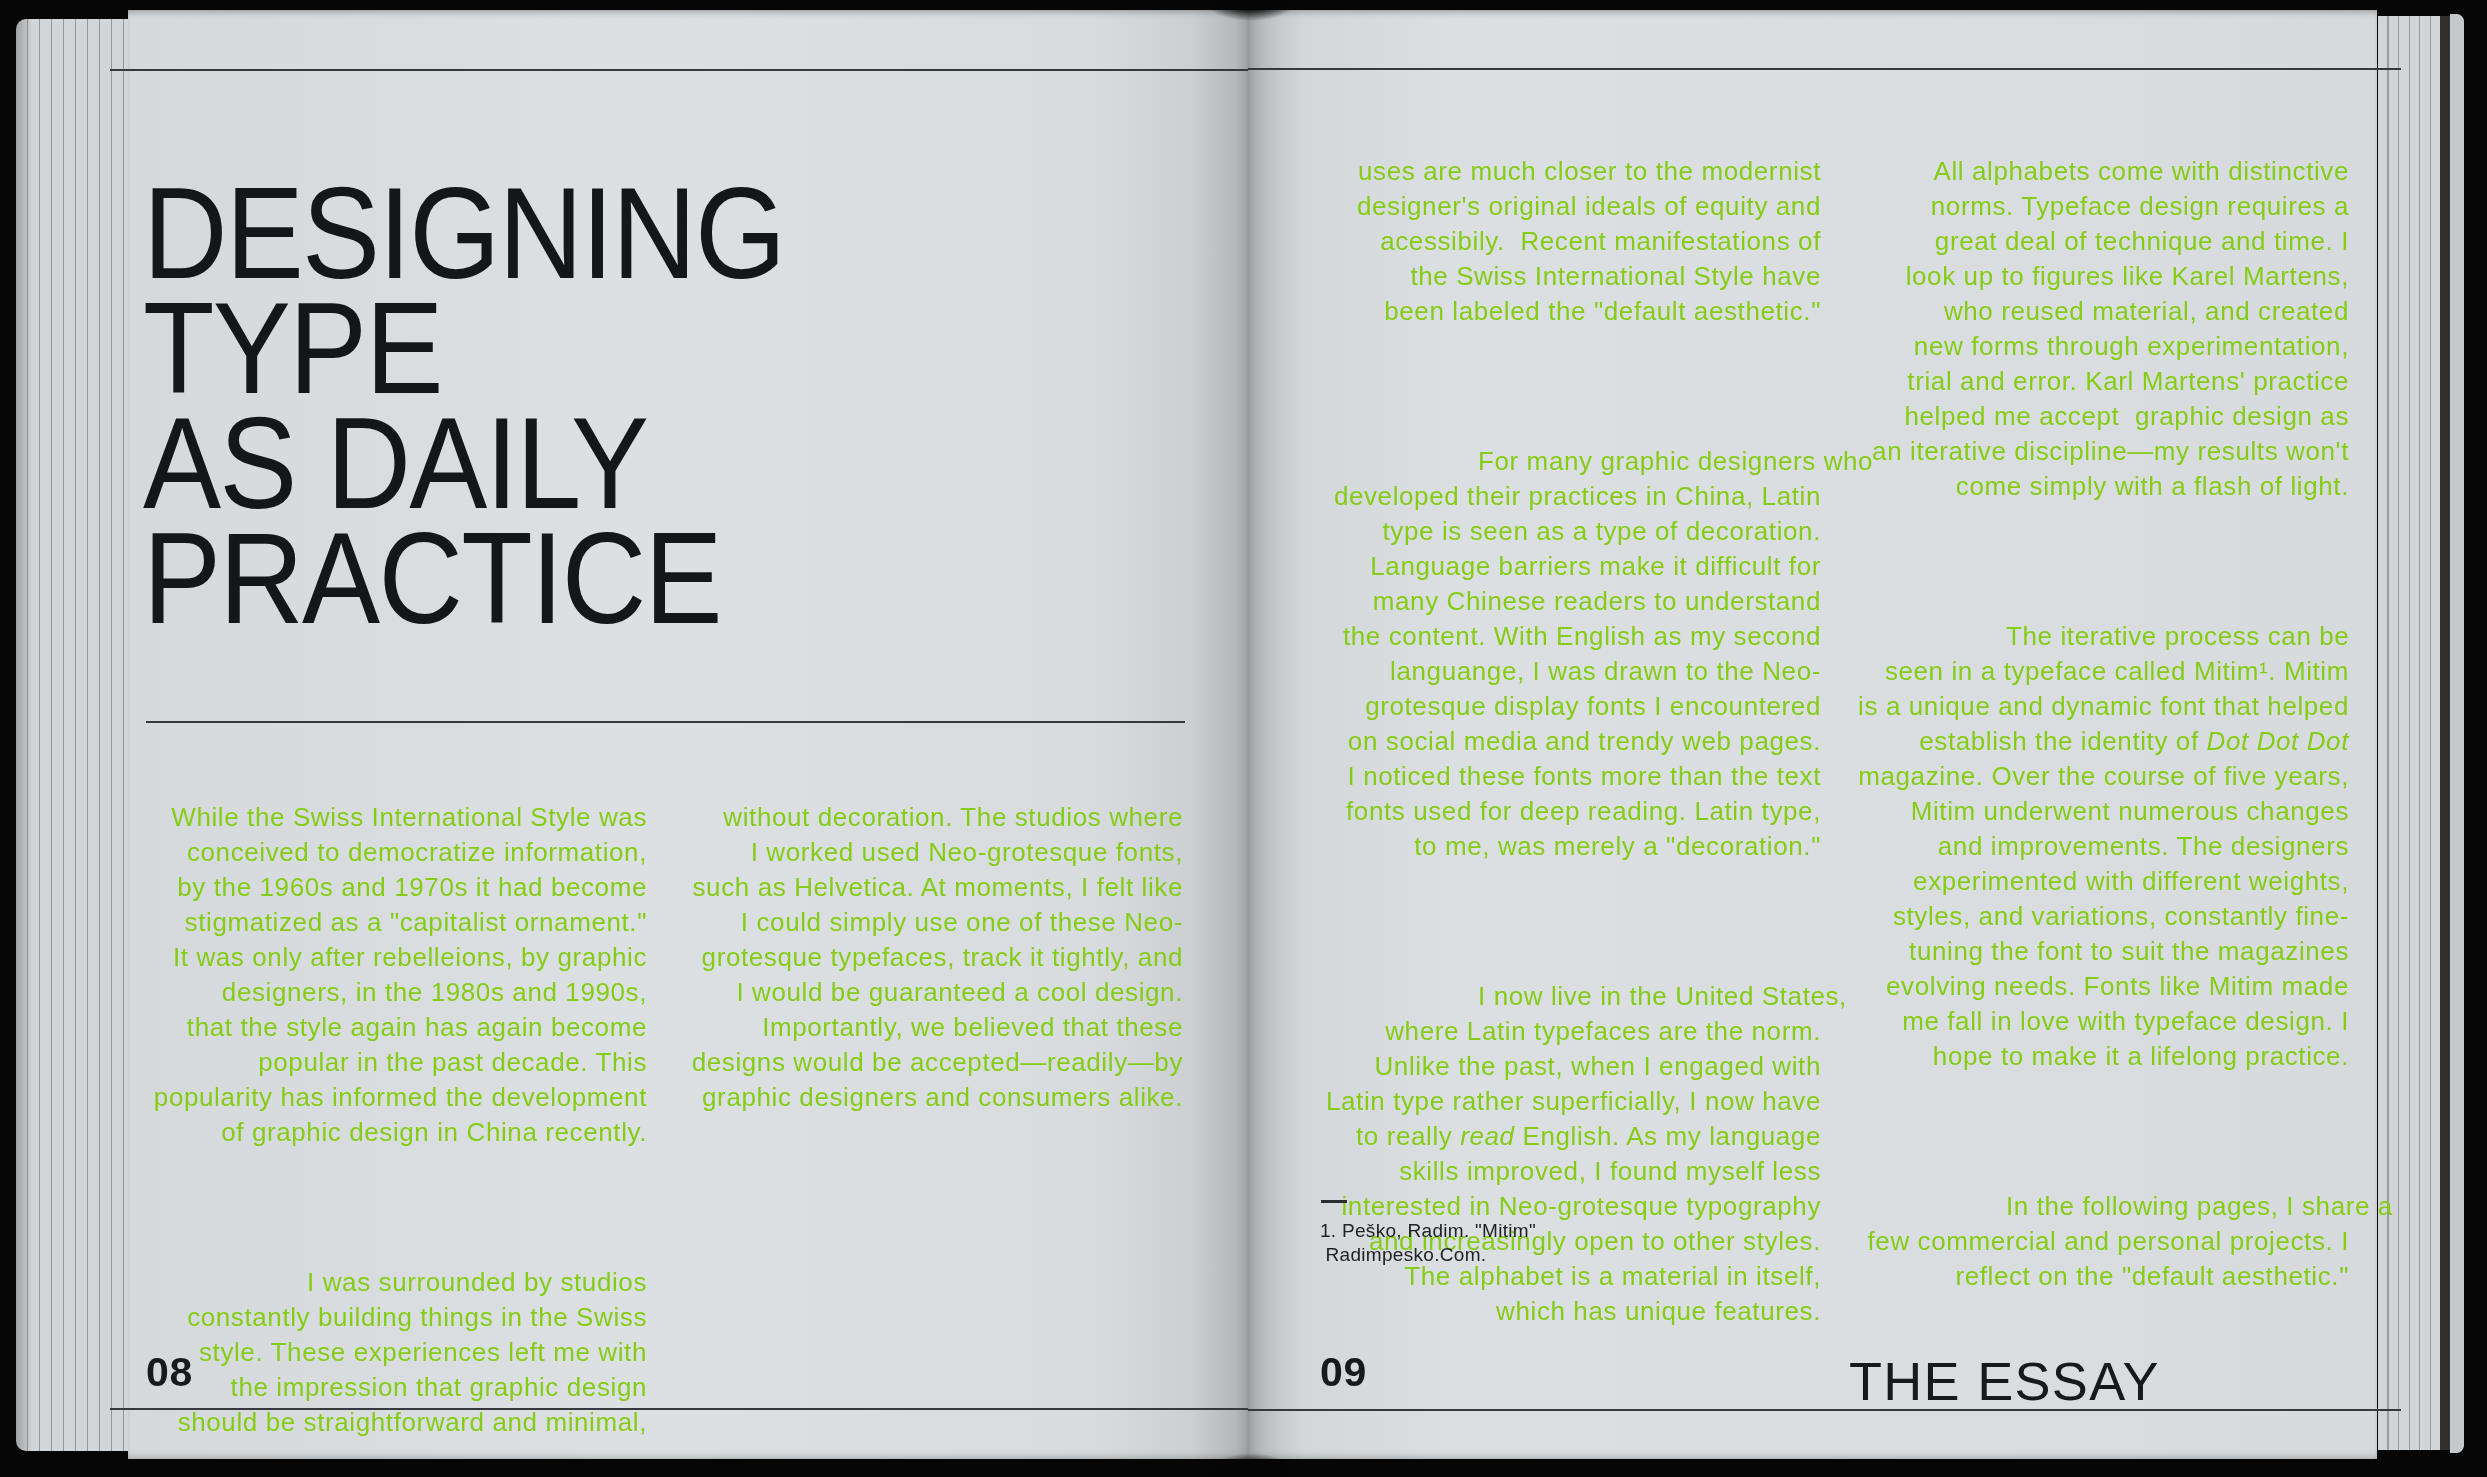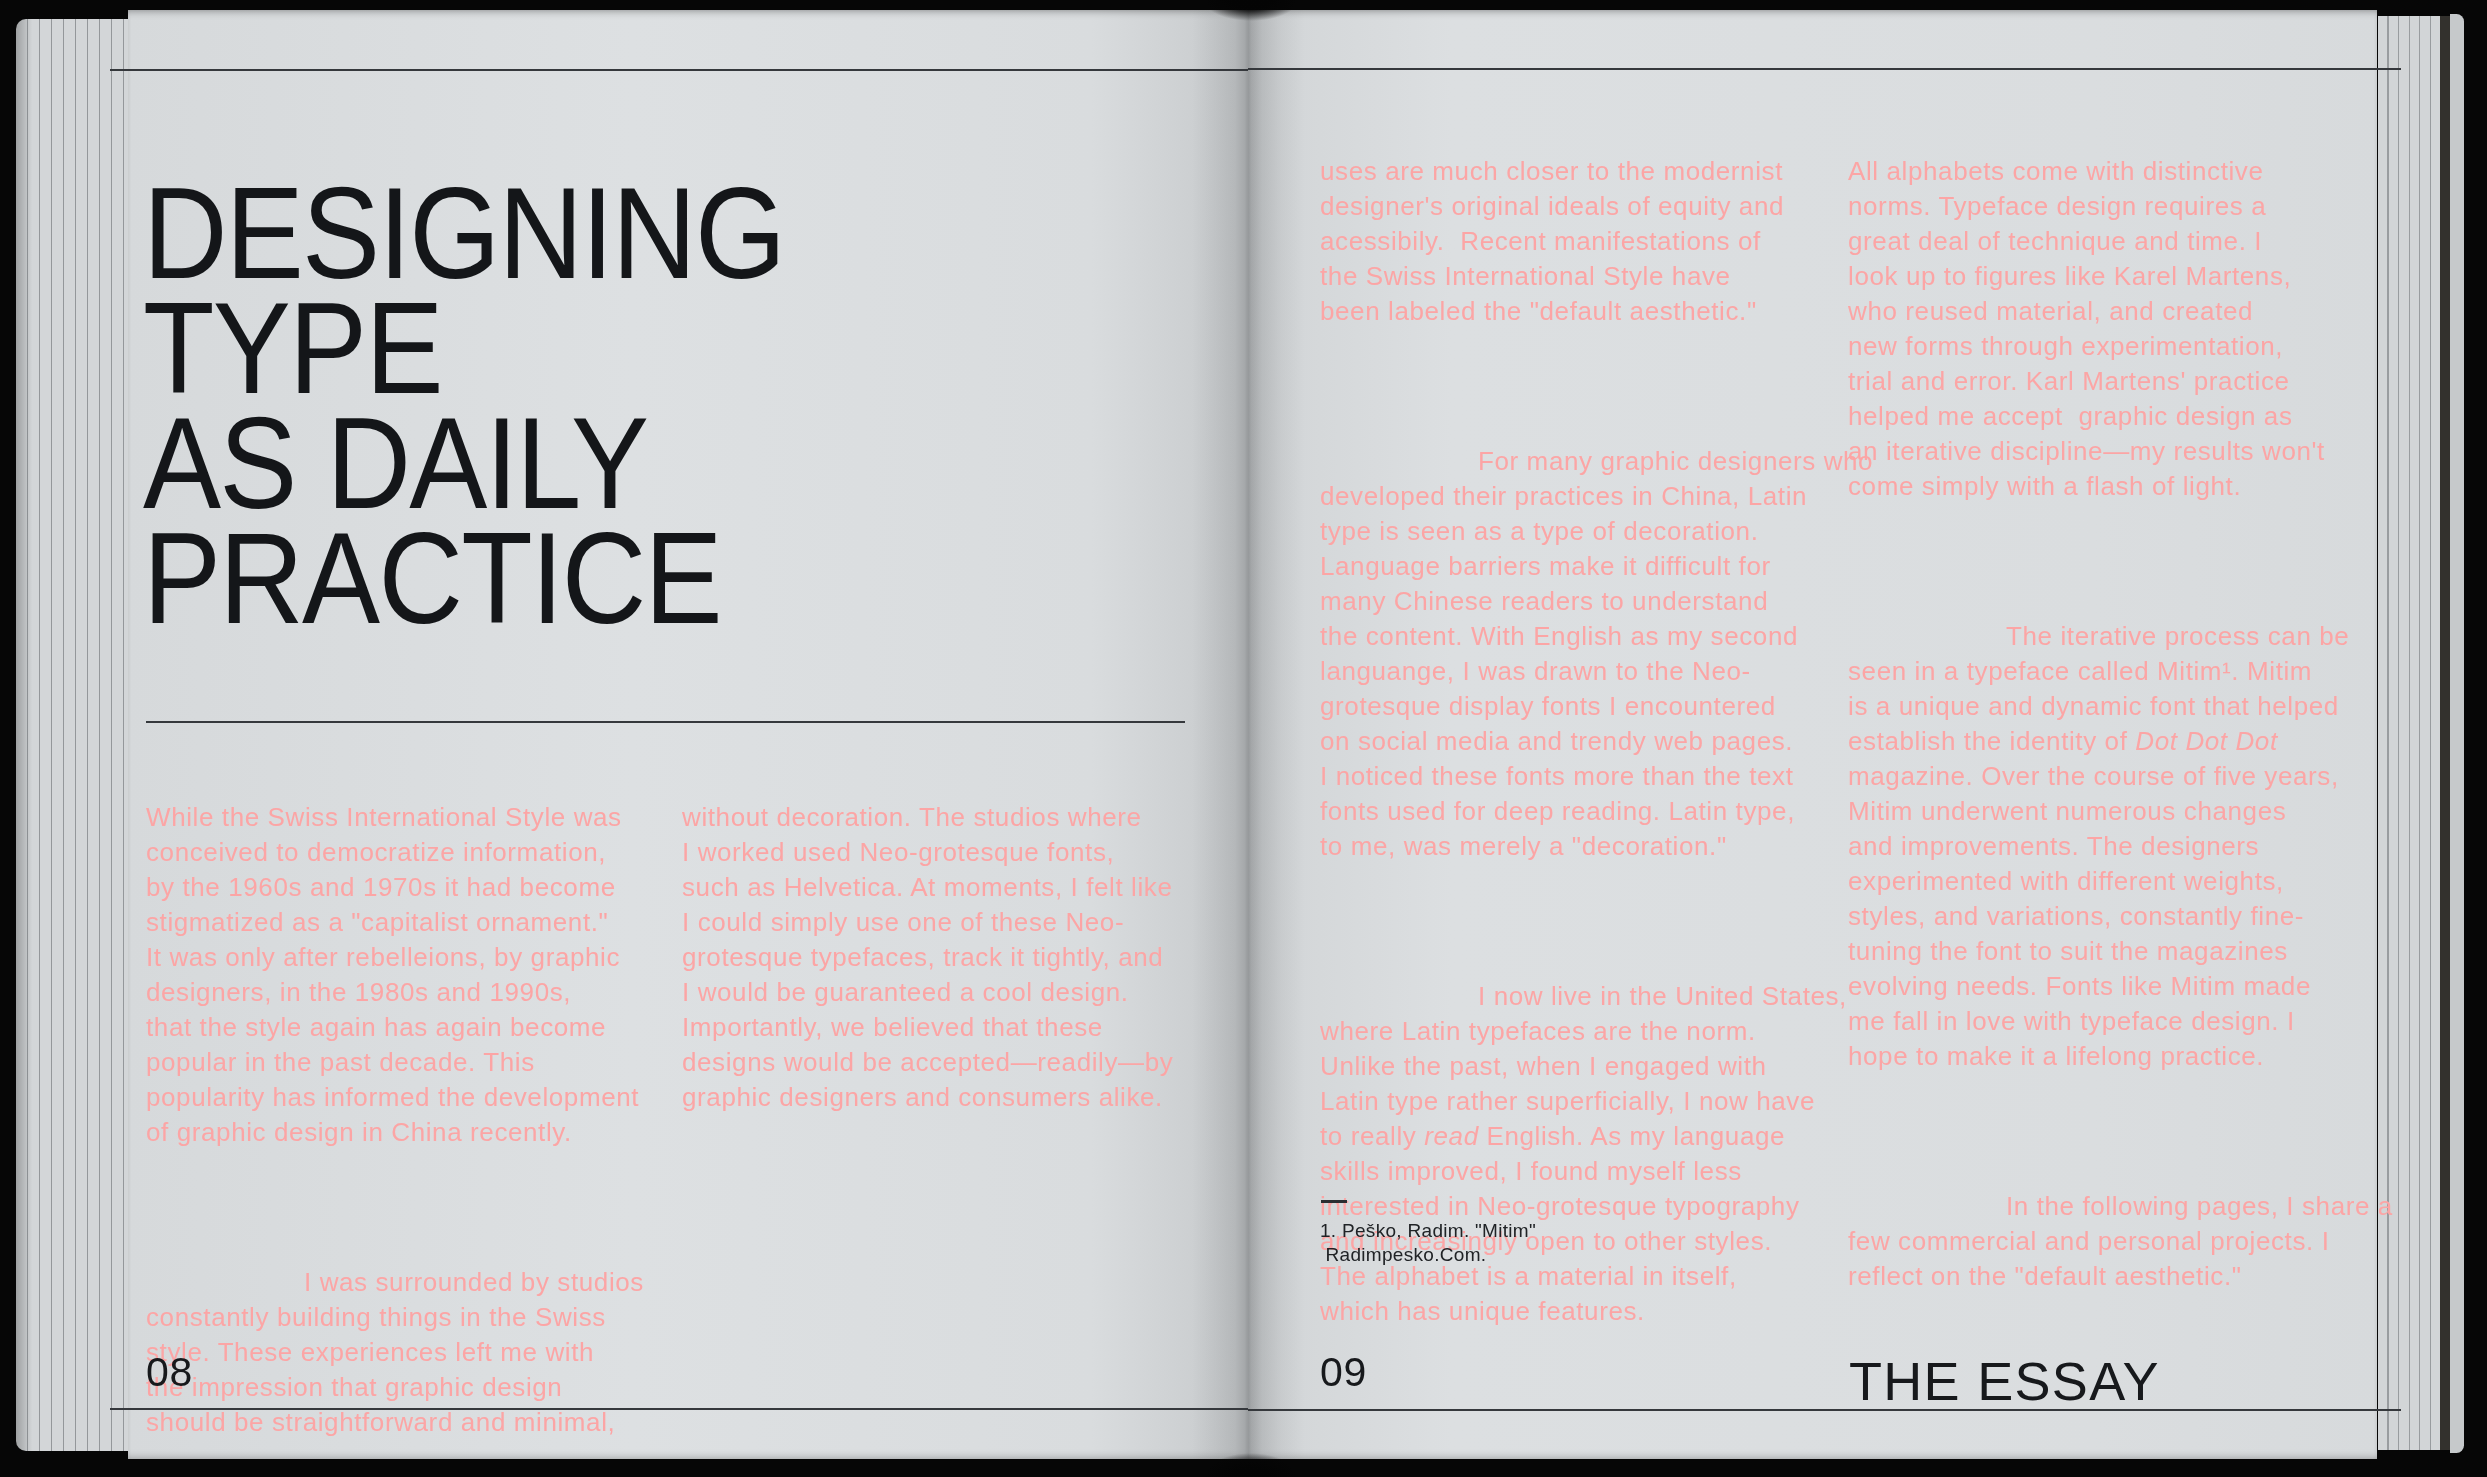--- a/index.html
+++ b/index.html
@@ -66,40 +66,40 @@
   .essay-title {
     position: absolute; left: 143px; top: 89px;
     font-size: 130px; line-height: 115px; font-weight: 400;
     letter-spacing: -1.9px; color: #141619;
     transform: scaleX(0.9); transform-origin: 0 0;
     white-space: nowrap;
   }
   .body-col {
     position: absolute;
     font-size: 26px; line-height: 35px; letter-spacing: 0.6px;
-    color: #fca5a5; white-space: pre;
+    color: #84cc16; white-space: pre; text-align: right;
   }
   .body-col p { margin: 0; }
   .body-col p.indent { text-indent: 158px; margin-top: 45px; }
   .it { font-style: italic; }
   .col-l1 { left: 146px;  top: 730px; width: 501px; }
   .col-l2 { left: 682px; top: 730px; width: 501px; }
   .col-r1 { left: 1320px; top: 84px;  width: 501px; }
   .col-r2 { left: 1848px; top: 84px;  width: 501px; }
 
   .footnote-rule { position: absolute; left: 1321px; top: 1200px; width: 26px; height: 2.5px; background: #2b2e31; }
   .footnote {
     position: absolute; left: 1320px; top: 1219px;
     font-size: 19px; line-height: 24px; letter-spacing: 0.3px;
     color: #202326; white-space: pre;
   }
 
   .page-number {
     position: absolute; top: 1349px;
-    font-size: 41px; letter-spacing: 0.6px; color: #17191c; font-weight: 400;
+    font-size: 41px; letter-spacing: 0.6px; color: #17191c; font-weight: 700;
   }
   .page-number-left  { left: 146px; }
   .page-number-right { left: 1320px; text-align: right; }
   .running-title {
     position: absolute; left: 1849px; top: 1350px;
     font-size: 54px; letter-spacing: 1.3px; color: #17191c; font-weight: 400;
     white-space: nowrap;
   }
 </style>
 </head>

